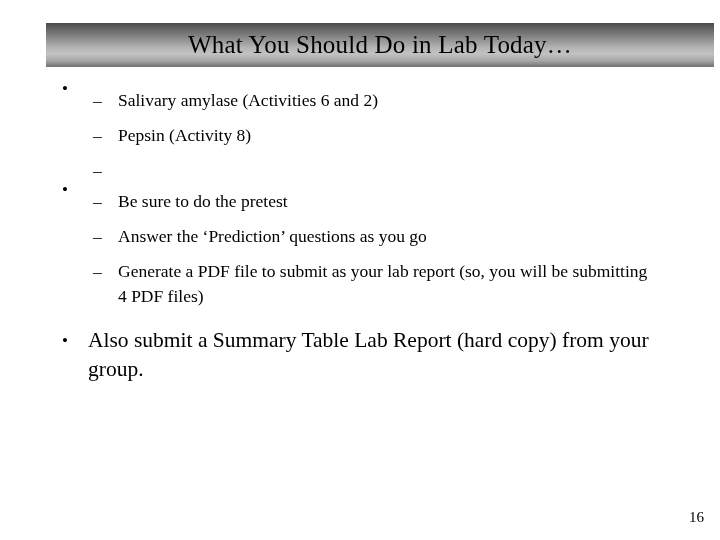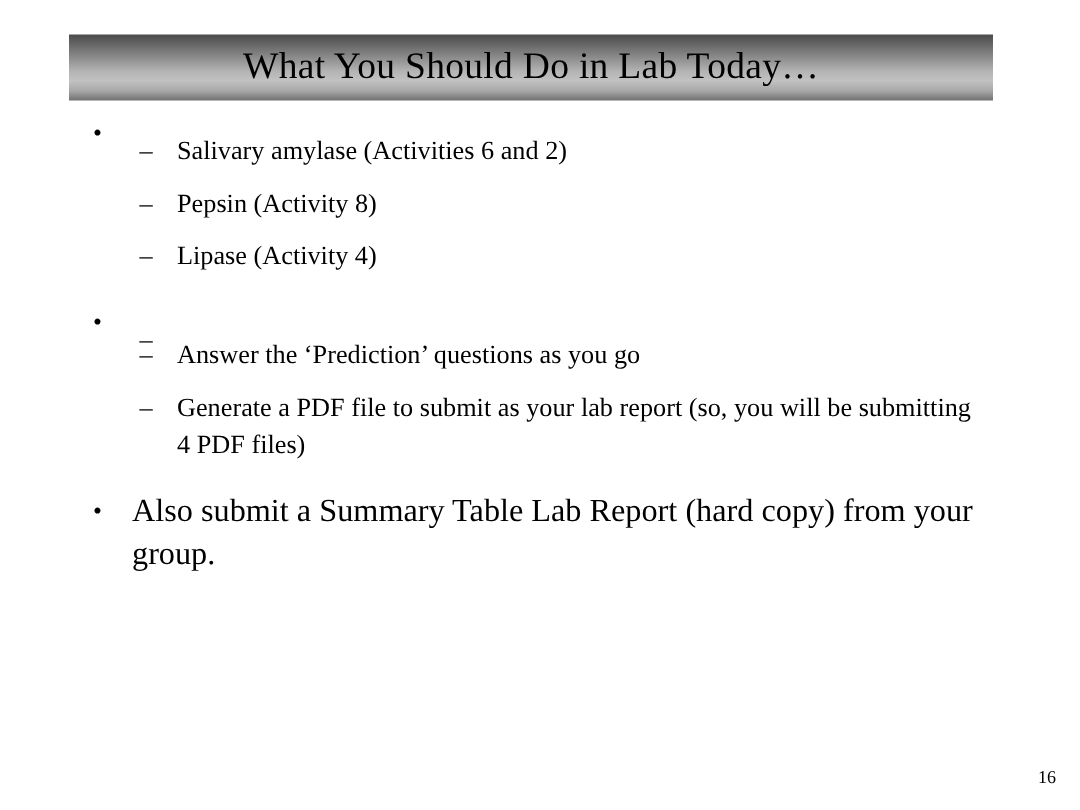--- a/index.html
+++ b/index.html
@@ -21,21 +21,21 @@
     width: 720px;
     height: 540px;
     background: #ffffff;
   }
 
   
   .title-banner {
     position: absolute;
     left: 46px;
     top: 23px;
-    width: 616px;
+    width: 668px;
     height: 44px;
     background: linear-gradient(to bottom,
         #4b4b4b 0%,
         #5d5d5d 10%,
         #8a8a8a 34%,
         #b4b4b4 56%,
         #c2c2c2 70%,
         #a8a8a8 85%,
         #717171 100%);
     display: flex;
@@ -94,21 +94,21 @@
 
   .spacer-sm { height: 10px; }
   .spacer-md { height: 14px; }
   .spacer-lg { height: 17px; }
 
   
   .page-number {
     position: absolute;
     right: 16px;
     bottom: 14px;
-    font-size: 12px;
+    font-size: 15px;
     font-family: "Liberation Serif", "DejaVu Serif", serif;
     color: #000000;
   }
 </style>
 </head>
 <body>
 
 <div class="slide">
 
   <div class="title-banner">
@@ -132,33 +132,33 @@
 
     <div class="lvl2">
       <span class="marker">–</span>
       <span>Pepsin (Activity 8)</span>
     </div>
 
     <div class="spacer-sm"></div>
 
     <div class="lvl2">
       <span class="marker">–</span>
-      <span>Lipase (Activity 4)</span>
     </div>
 
     <div class="spacer-lg"></div>
 
     <div class="lvl1">
       <span class="marker">•</span>
     </div>
 
     <div class="spacer-md"></div>
 
     <div class="lvl2">
       <span class="marker">–</span>
+      <span>Be sure to do the pretest</span>
     </div>
 
     <div class="spacer-sm"></div>
 
     <div class="lvl2">
       <span class="marker">–</span>
       <span>Answer the ‘Prediction’ questions as you go</span>
     </div>
 
     <div class="spacer-sm"></div>

